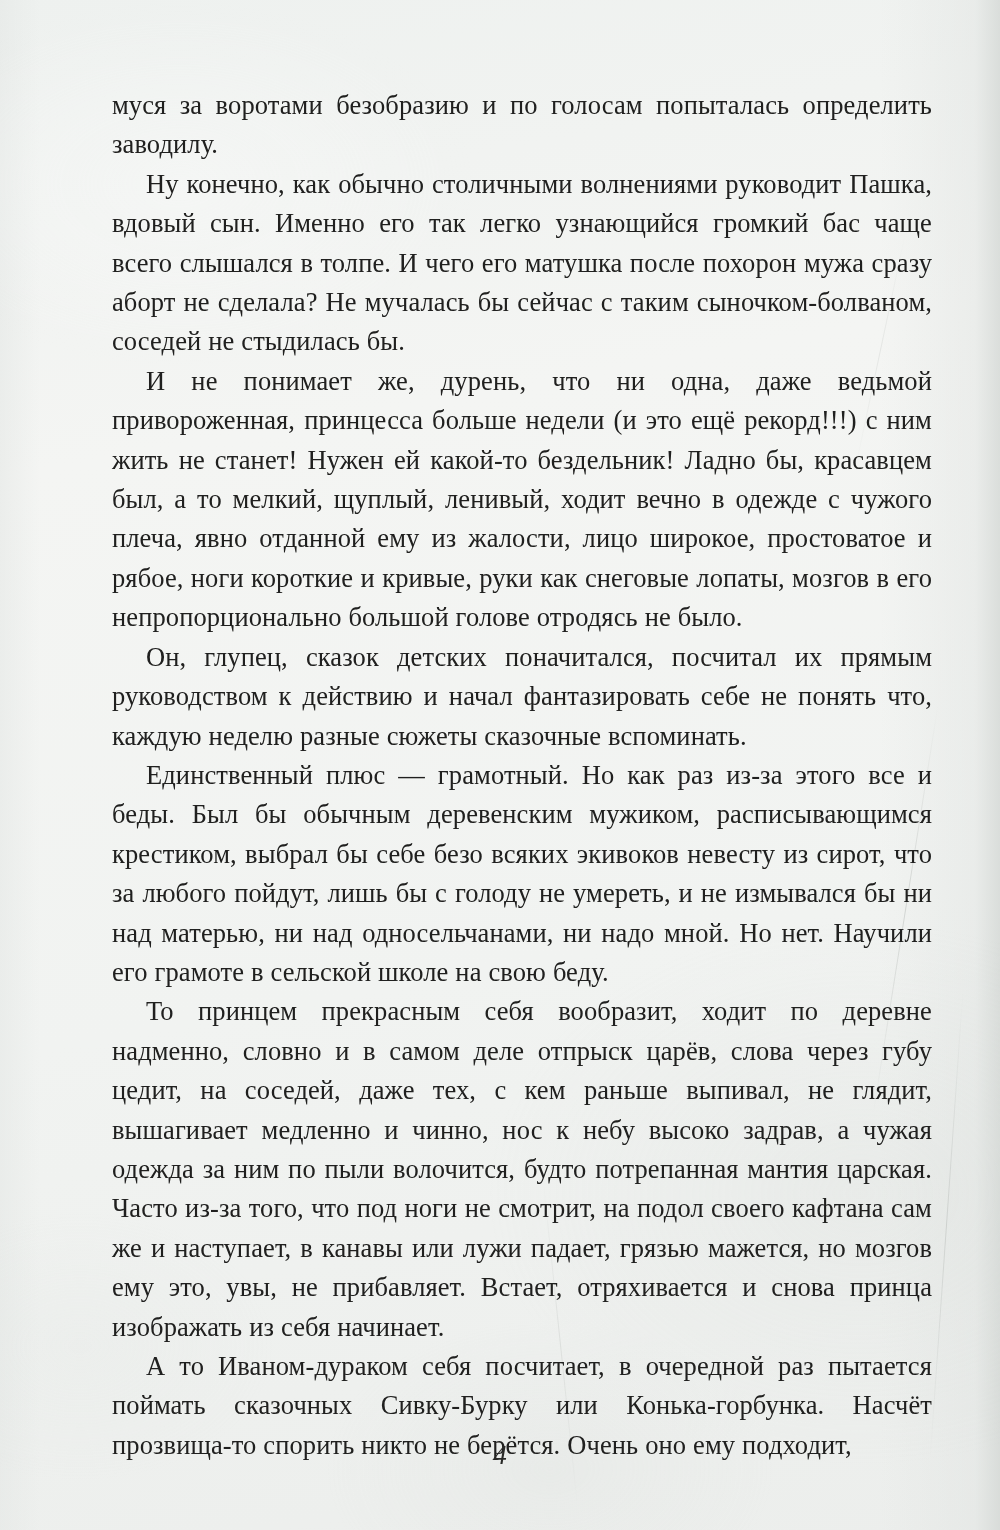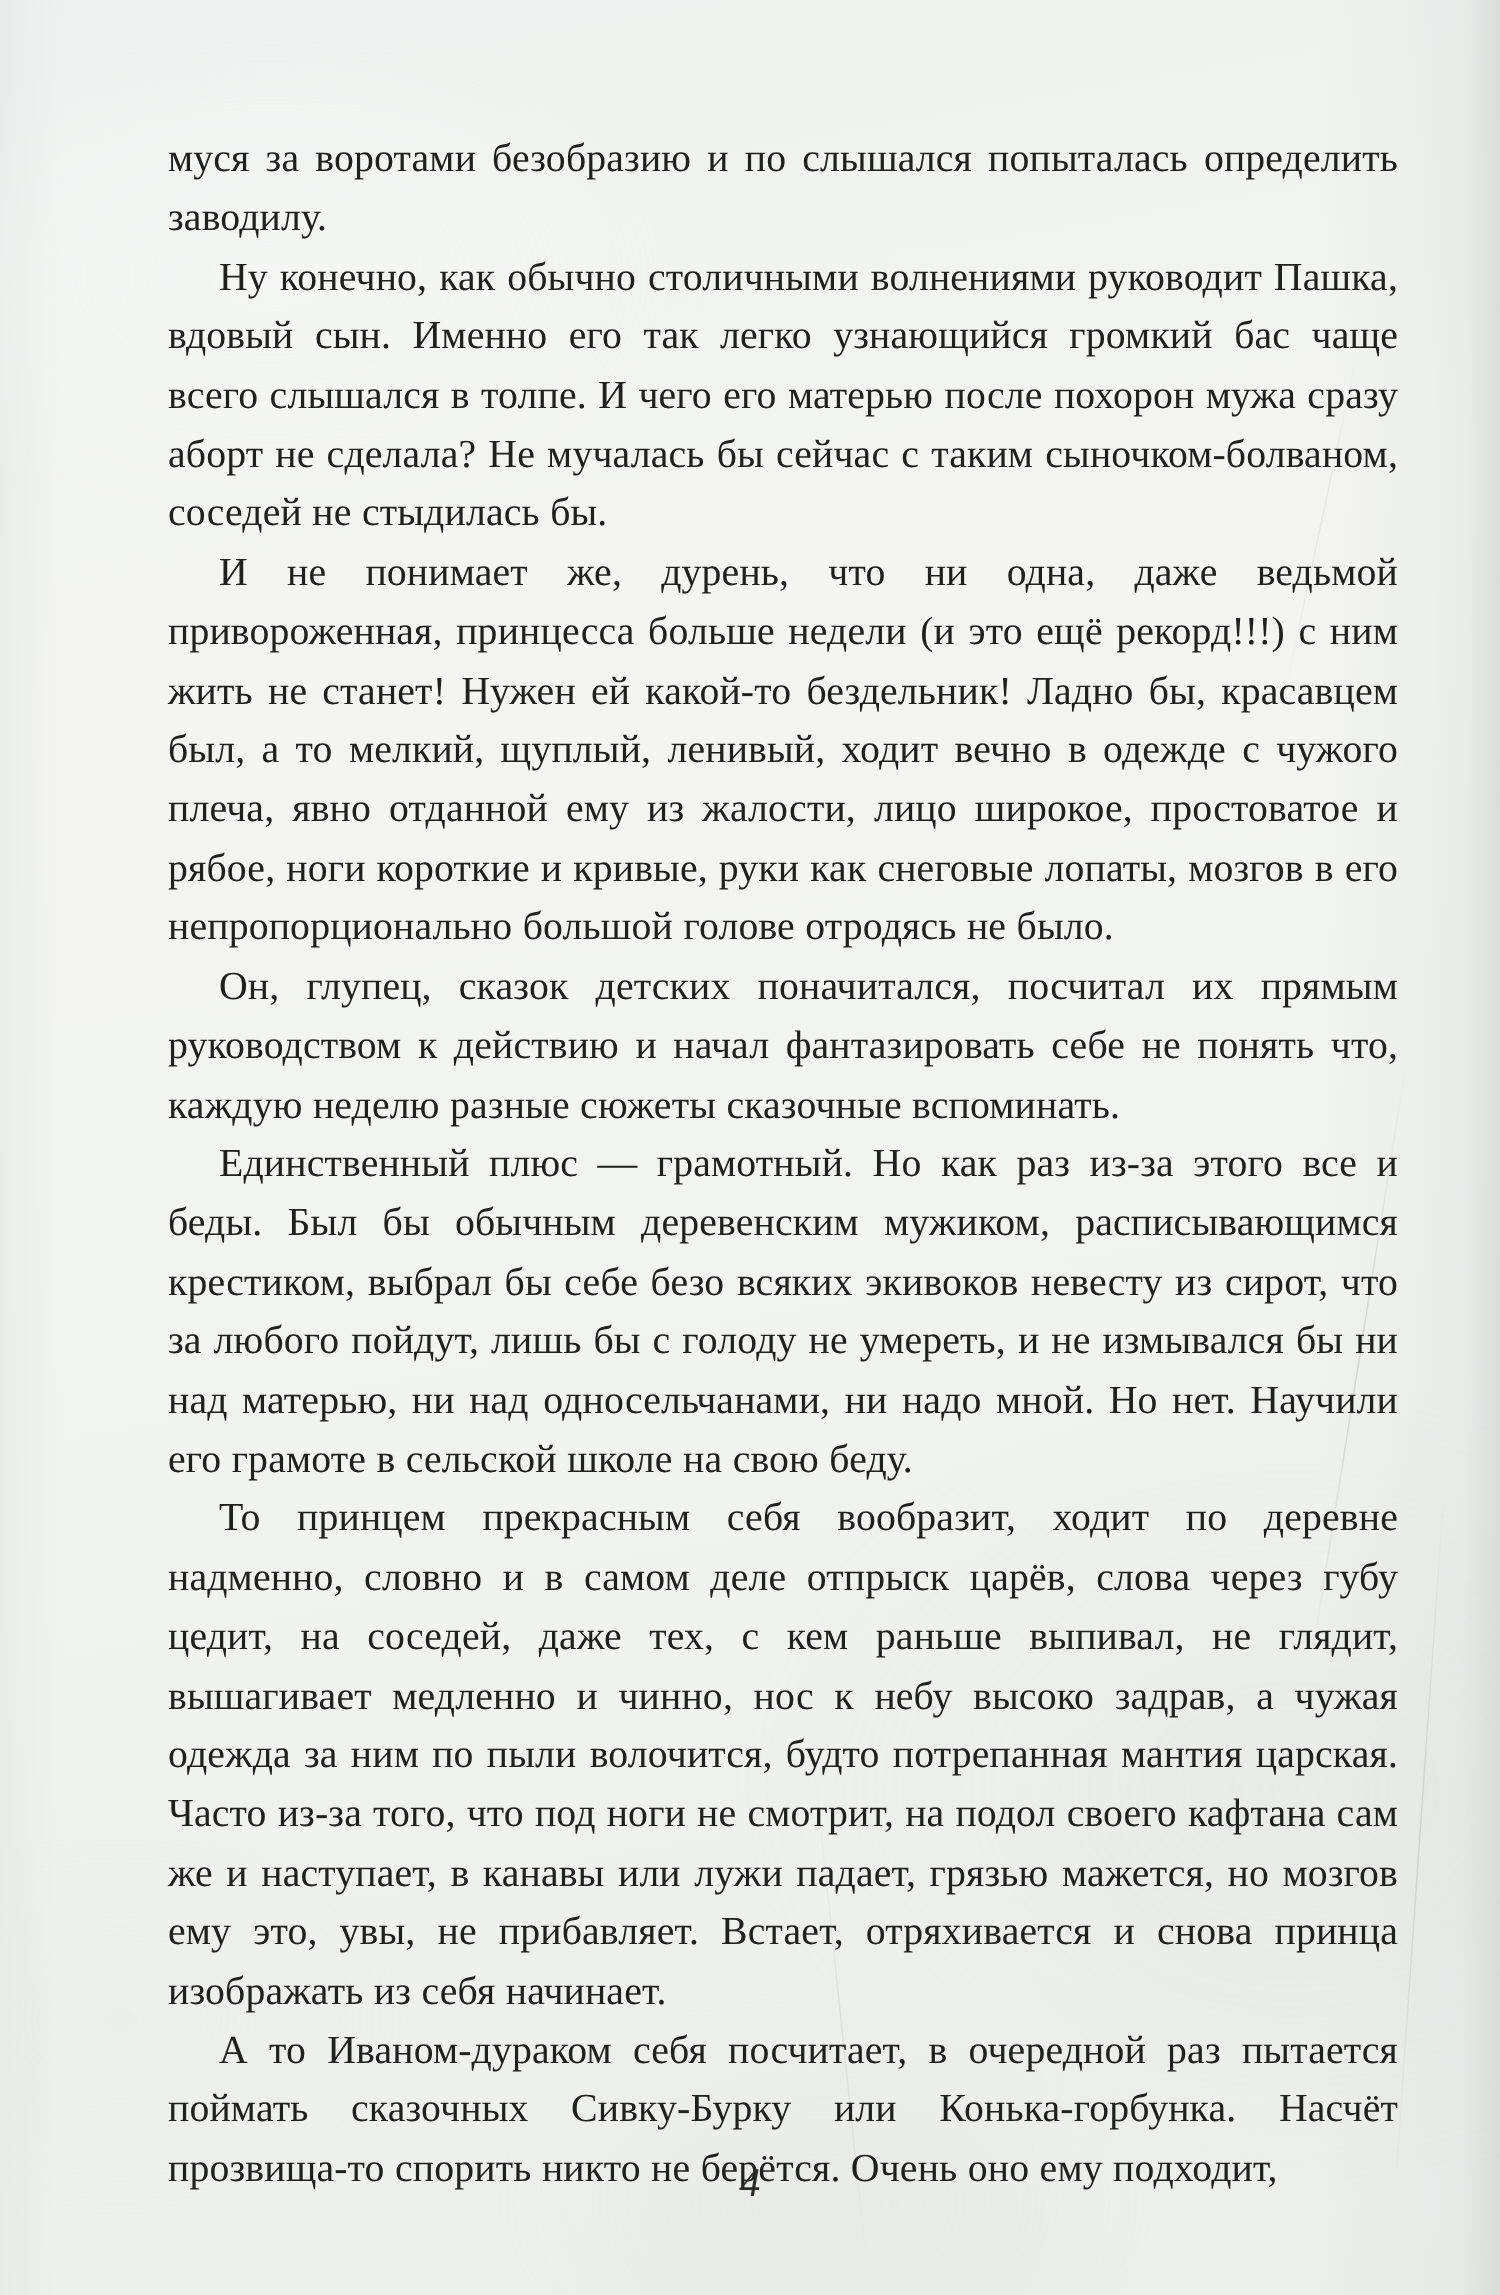--- a/index.html
+++ b/index.html
@@ -102,23 +102,23 @@
 <div id="page">
 
   <div id="paper-grain"></div>
   <div class="crease c1"></div>
   <div class="crease c2"></div>
   <div class="crease c3"></div>
   <div class="crease c4"></div>
 
   <div id="text-block">
 
-    <p class="para">муся за воротами безобразию и по слышался попыталась определить заводилу.</p>
+    <p class="para">муся за воротами безобразию и по голосам попыталась определить заводилу.</p>
 
-    <p class="para indent">Ну конечно, как обычно столичными волнениями руководит Пашка, вдовый сын. Именно его так легко узнающийся громкий бас чаще всего слышался в толпе. И чего его матерью после похорон мужа сразу аборт не сделала? Не мучалась бы сейчас с таким сыночком-болваном, соседей не стыдилась бы.</p>
+    <p class="para indent">Ну конечно, как обычно столичными волнениями руководит Пашка, вдовый сын. Именно его так легко узнающийся громкий бас чаще всего слышался в толпе. И чего его матушка после похорон мужа сразу аборт не сделала? Не мучалась бы сейчас с таким сыночком-болваном, соседей не стыдилась бы.</p>
 
     <p class="para indent">И не понимает же, дурень, что ни одна, даже ведьмой привороженная, принцесса больше недели (и это ещё рекорд!!!) с ним жить не станет! Нужен ей какой-то бездельник! Ладно бы, красавцем был, а то мелкий, щуплый, ленивый, ходит вечно в одежде с чужого плеча, явно отданной ему из жалости, лицо широкое, простоватое и рябое, ноги короткие и кривые, руки как снеговые лопаты, мозгов в его непропорционально большой голове отродясь не было.</p>
 
     <p class="para indent">Он, глупец, сказок детских поначитался, посчитал их прямым руководством к действию и начал фантазировать себе  не понять что, каждую неделю разные сюжеты сказочные вспоминать.</p>
 
     <p class="para indent">Единственный плюс — грамотный. Но как раз из-за этого все и беды. Был бы обычным деревенским мужиком, расписывающимся крестиком, выбрал бы себе безо всяких экивоков невесту из сирот, что за любого пойдут, лишь бы с голоду не умереть, и не измывался бы ни над матерью, ни над односельчанами, ни надо мной. Но нет. Научили его грамоте в сельской школе на свою беду.</p>
 
 
     <p class="para indent">То принцем прекрасным себя вообразит, ходит по деревне надменно, словно и в самом деле отпрыск царёв, слова через губу цедит, на соседей, даже тех, с кем раньше выпивал, не глядит, вышагивает медленно и чинно, нос к небу высоко задрав, а чужая одежда за ним по пыли волочится, будто потрепанная мантия царская. Часто из-за того, что под ноги не смотрит, на подол своего кафтана сам же и наступает, в канавы или лужи падает, грязью мажется, но мозгов ему это, увы, не прибавляет. Встает, отряхивается и снова принца изображать из себя начинает.</p>
 

